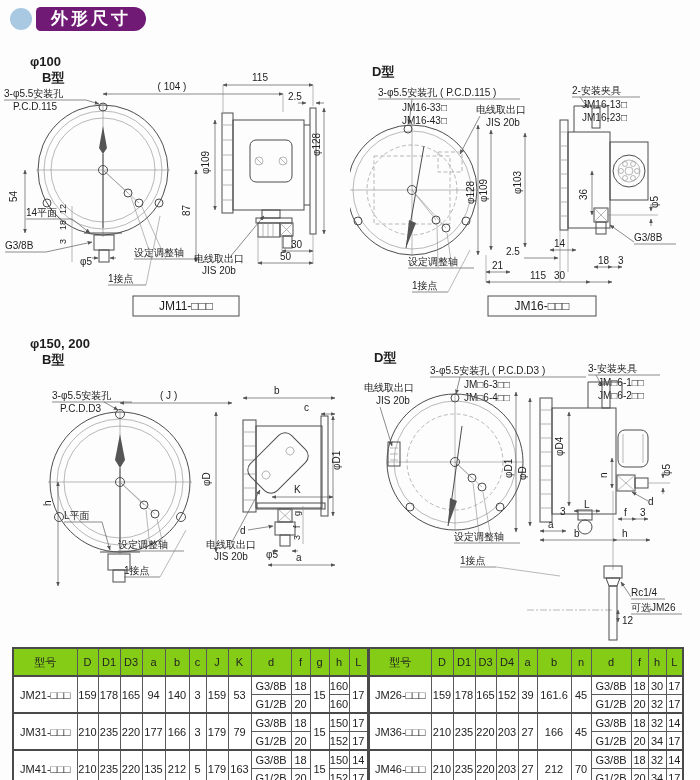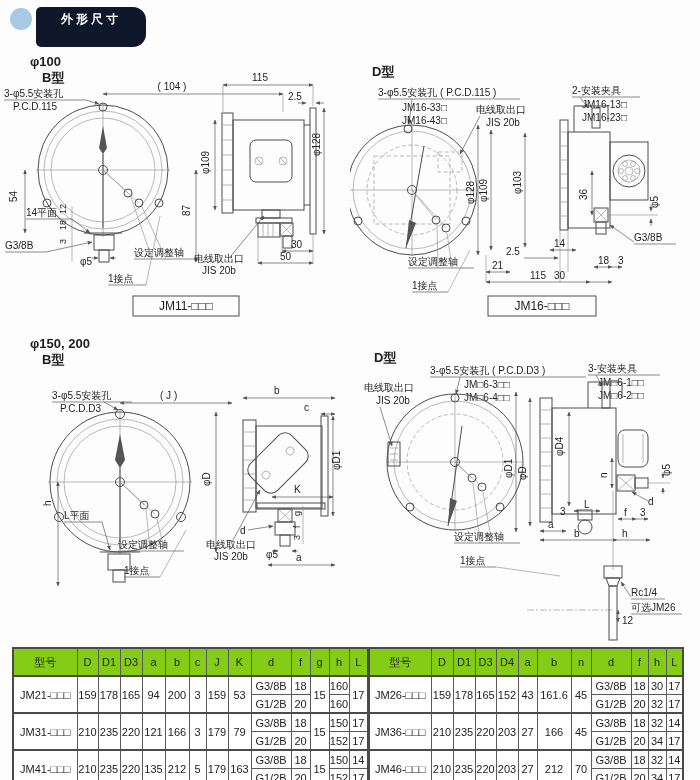--- a/index.html
+++ b/index.html
@@ -1,21 +1,21 @@
 <!DOCTYPE html>
 <html><head>
 <meta charset="utf-8">
 <style>
   html,body{margin:0;padding:0;background:#fff;}
   .page{position:relative;width:700px;height:780px;background:#fdfdfd;overflow:hidden;
         font-family:"Liberation Sans",sans-serif;color:#222;}
   
   .hdr-dot{position:absolute;left:10px;top:8px;width:22px;height:22px;border-radius:50%;background:#a9c9e3;}
-  .hdr-pill{position:absolute;left:36px;top:7px;width:110px;height:40px;background:#0f172a;
-            border-radius:5px 13px 13px 5px;color:#fff;font-size:12px;font-weight:bold;
+  .hdr-pill{position:absolute;left:36px;top:7px;width:110px;height:24px;background:#701a75;
+            border-radius:5px 13px 13px 5px;color:#fff;font-size:17px;font-weight:bold;
             letter-spacing:3px;text-align:center;line-height:24px;}
   svg.draw{position:absolute;}
   svg .ln{stroke:#4d4d4d;fill:none;stroke-width:1;}
   svg .lt{stroke:#8a8a8a;fill:none;stroke-width:.6;}
   svg .dm{stroke:#5a5a5a;fill:none;stroke-width:.7;}
   svg .dash{stroke-dasharray:4 2.5;}
   svg .dd{stroke-dasharray:7 2 2 2;}
   svg text{font-family:"Liberation Sans",sans-serif;font-size:10px;fill:#1d1d1d;}
   svg text.tb{font-size:13px;font-weight:bold;}
   svg text.t9{font-size:9px;}
@@ -513,41 +513,41 @@
       <th>g</th>
       <th>h</th>
       <th>L</th>
     </tr>
     <tr class="g">
       <td rowspan="2">JM21-□□□</td>
       <td rowspan="2">159</td>
       <td rowspan="2">178</td>
       <td rowspan="2">165</td>
       <td rowspan="2">94</td>
-      <td rowspan="2">200</td>
+      <td rowspan="2">140</td>
       <td rowspan="2">3</td>
       <td rowspan="2">159</td>
       <td rowspan="2">53</td>
       <td>G3/8B</td>
       <td>18</td>
       <td rowspan="2">15</td>
       <td>160</td>
       <td rowspan="2">17</td>
     </tr>
     <tr>
       <td>G1/2B</td>
       <td>20</td>
       <td>160</td>
     </tr>
     <tr class="g">
       <td rowspan="2">JM31-□□□</td>
       <td rowspan="2">210</td>
       <td rowspan="2">235</td>
       <td rowspan="2">220</td>
-      <td rowspan="2">121</td>
+      <td rowspan="2">177</td>
       <td rowspan="2">166</td>
       <td rowspan="2">3</td>
       <td rowspan="2">179</td>
       <td rowspan="2">79</td>
       <td>G3/8B</td>
       <td>18</td>
       <td rowspan="2">15</td>
       <td>150</td>
       <td>17</td>
     </tr>
@@ -611,21 +611,21 @@
       <th>f</th>
       <th>h</th>
       <th>L</th>
     </tr>
     <tr class="g">
       <td rowspan="2">JM26-□□□</td>
       <td rowspan="2">159</td>
       <td rowspan="2">178</td>
       <td rowspan="2">165</td>
       <td rowspan="2">152</td>
-      <td rowspan="2">43</td>
+      <td rowspan="2">39</td>
       <td rowspan="2">161.6</td>
       <td rowspan="2">45</td>
       <td>G3/8B</td>
       <td>18</td>
       <td>30</td>
       <td>17</td>
     </tr>
     <tr>
       <td>G1/2B</td>
       <td>20</td>

